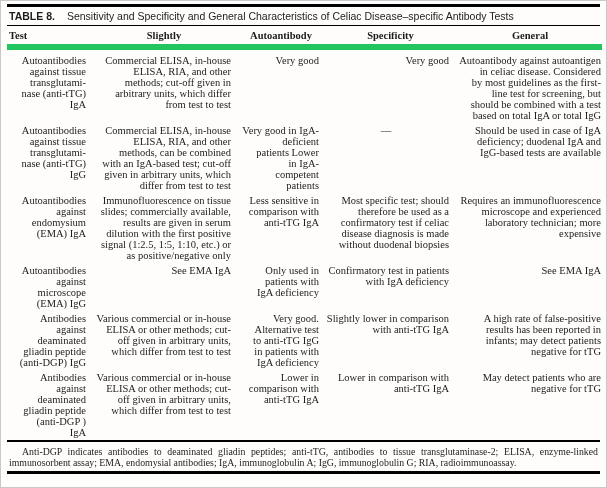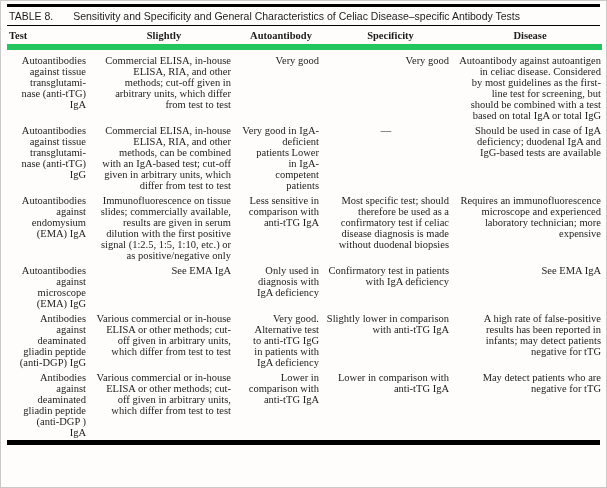--- a/index.html
+++ b/index.html
@@ -20,21 +20,21 @@
   .rule.mid   { height: 2px; }
 
   .caption {
     font-family: "Liberation Sans", "DejaVu Sans", sans-serif;
     font-size: 10.5px;
     line-height: 12px;
     padding: 3px 2px 3px 2px;
     white-space: nowrap;
     overflow: hidden;
   }
-  .cap-label { font-weight: normal; margin-right: 20px; }
+  .cap-label { font-weight: bold; margin-right: 12px; }
 
   table.celiac {
     border-collapse: collapse;
     table-layout: fixed;
     width: 595px;
     font-size: 10.5px;
     line-height: 11px;
   }
   th {
     font-family: "Liberation Serif", "DejaVu Serif", serif;
@@ -92,21 +92,21 @@
         <col style="width:84px">
         <col style="width:135px">
         <col style="width:144px">
     </colgroup>
     <thead>
       <tr>
         <th class="th-left">Test</th>
         <th>Slightly</th>
         <th>Autoantibody</th>
         <th>Specificity</th>
-        <th>Disease</th>
+        <th>General</th>
       </tr>
     </thead>
     <tbody>
       <tr>
         <td class="col-test">
             <div class="hang">Autoantibodies against tissue transglutami­nase (anti-tTG) IgA</div>
           </td>
         <td class="col-methods">
             <div class="hang">Commercial ELISA, in-house ELISA, RIA, and other methods; cut-off given in arbitrary units, which differ from test to test</div>
           </td>
@@ -155,21 +155,21 @@
           </td>
       </tr>
       <tr>
         <td class="col-test">
             <div class="hang">Autoantibodies against microscope (EMA) IgG</div>
           </td>
         <td class="col-methods">
             <div class="hang">See EMA IgA</div>
           </td>
         <td class="col-sens">
-            <div class="hang">Only used in diagnosis with IgA deficiency</div>
+            <div class="hang">Only used in patients with IgA deficiency</div>
           </td>
         <td class="col-spec">
             <div class="hang">Confirmatory test in patients with IgA deficiency</div>
           </td>
         <td class="col-comm">
             <div class="hang">See EMA IgA</div>
           </td>
       </tr>
       <tr>
         <td class="col-test">
@@ -203,17 +203,18 @@
           </td>
         <td class="col-comm">
             <div class="hang">May detect patients who are negative for tTG</div>
           </td>
       </tr>
     </tbody>
   </table>
 
   <div class="rule mid"></div>
 
+  <p class="footnote">Anti-DGP indicates antibodies to deaminated gliadin peptides; anti-tTG, antibodies to tissue transglutaminase-2; ELISA, enzyme-linked immunosorbent assay; EMA, endomysial antibodies; IgA, immunoglobulin A; IgG, immunoglobulin G; RIA, radioimmunoassay.</p>
 
   <div class="rule thick"></div>
   <div class="bottom-space"></div>
 
 </div>
 
 </body></html>

